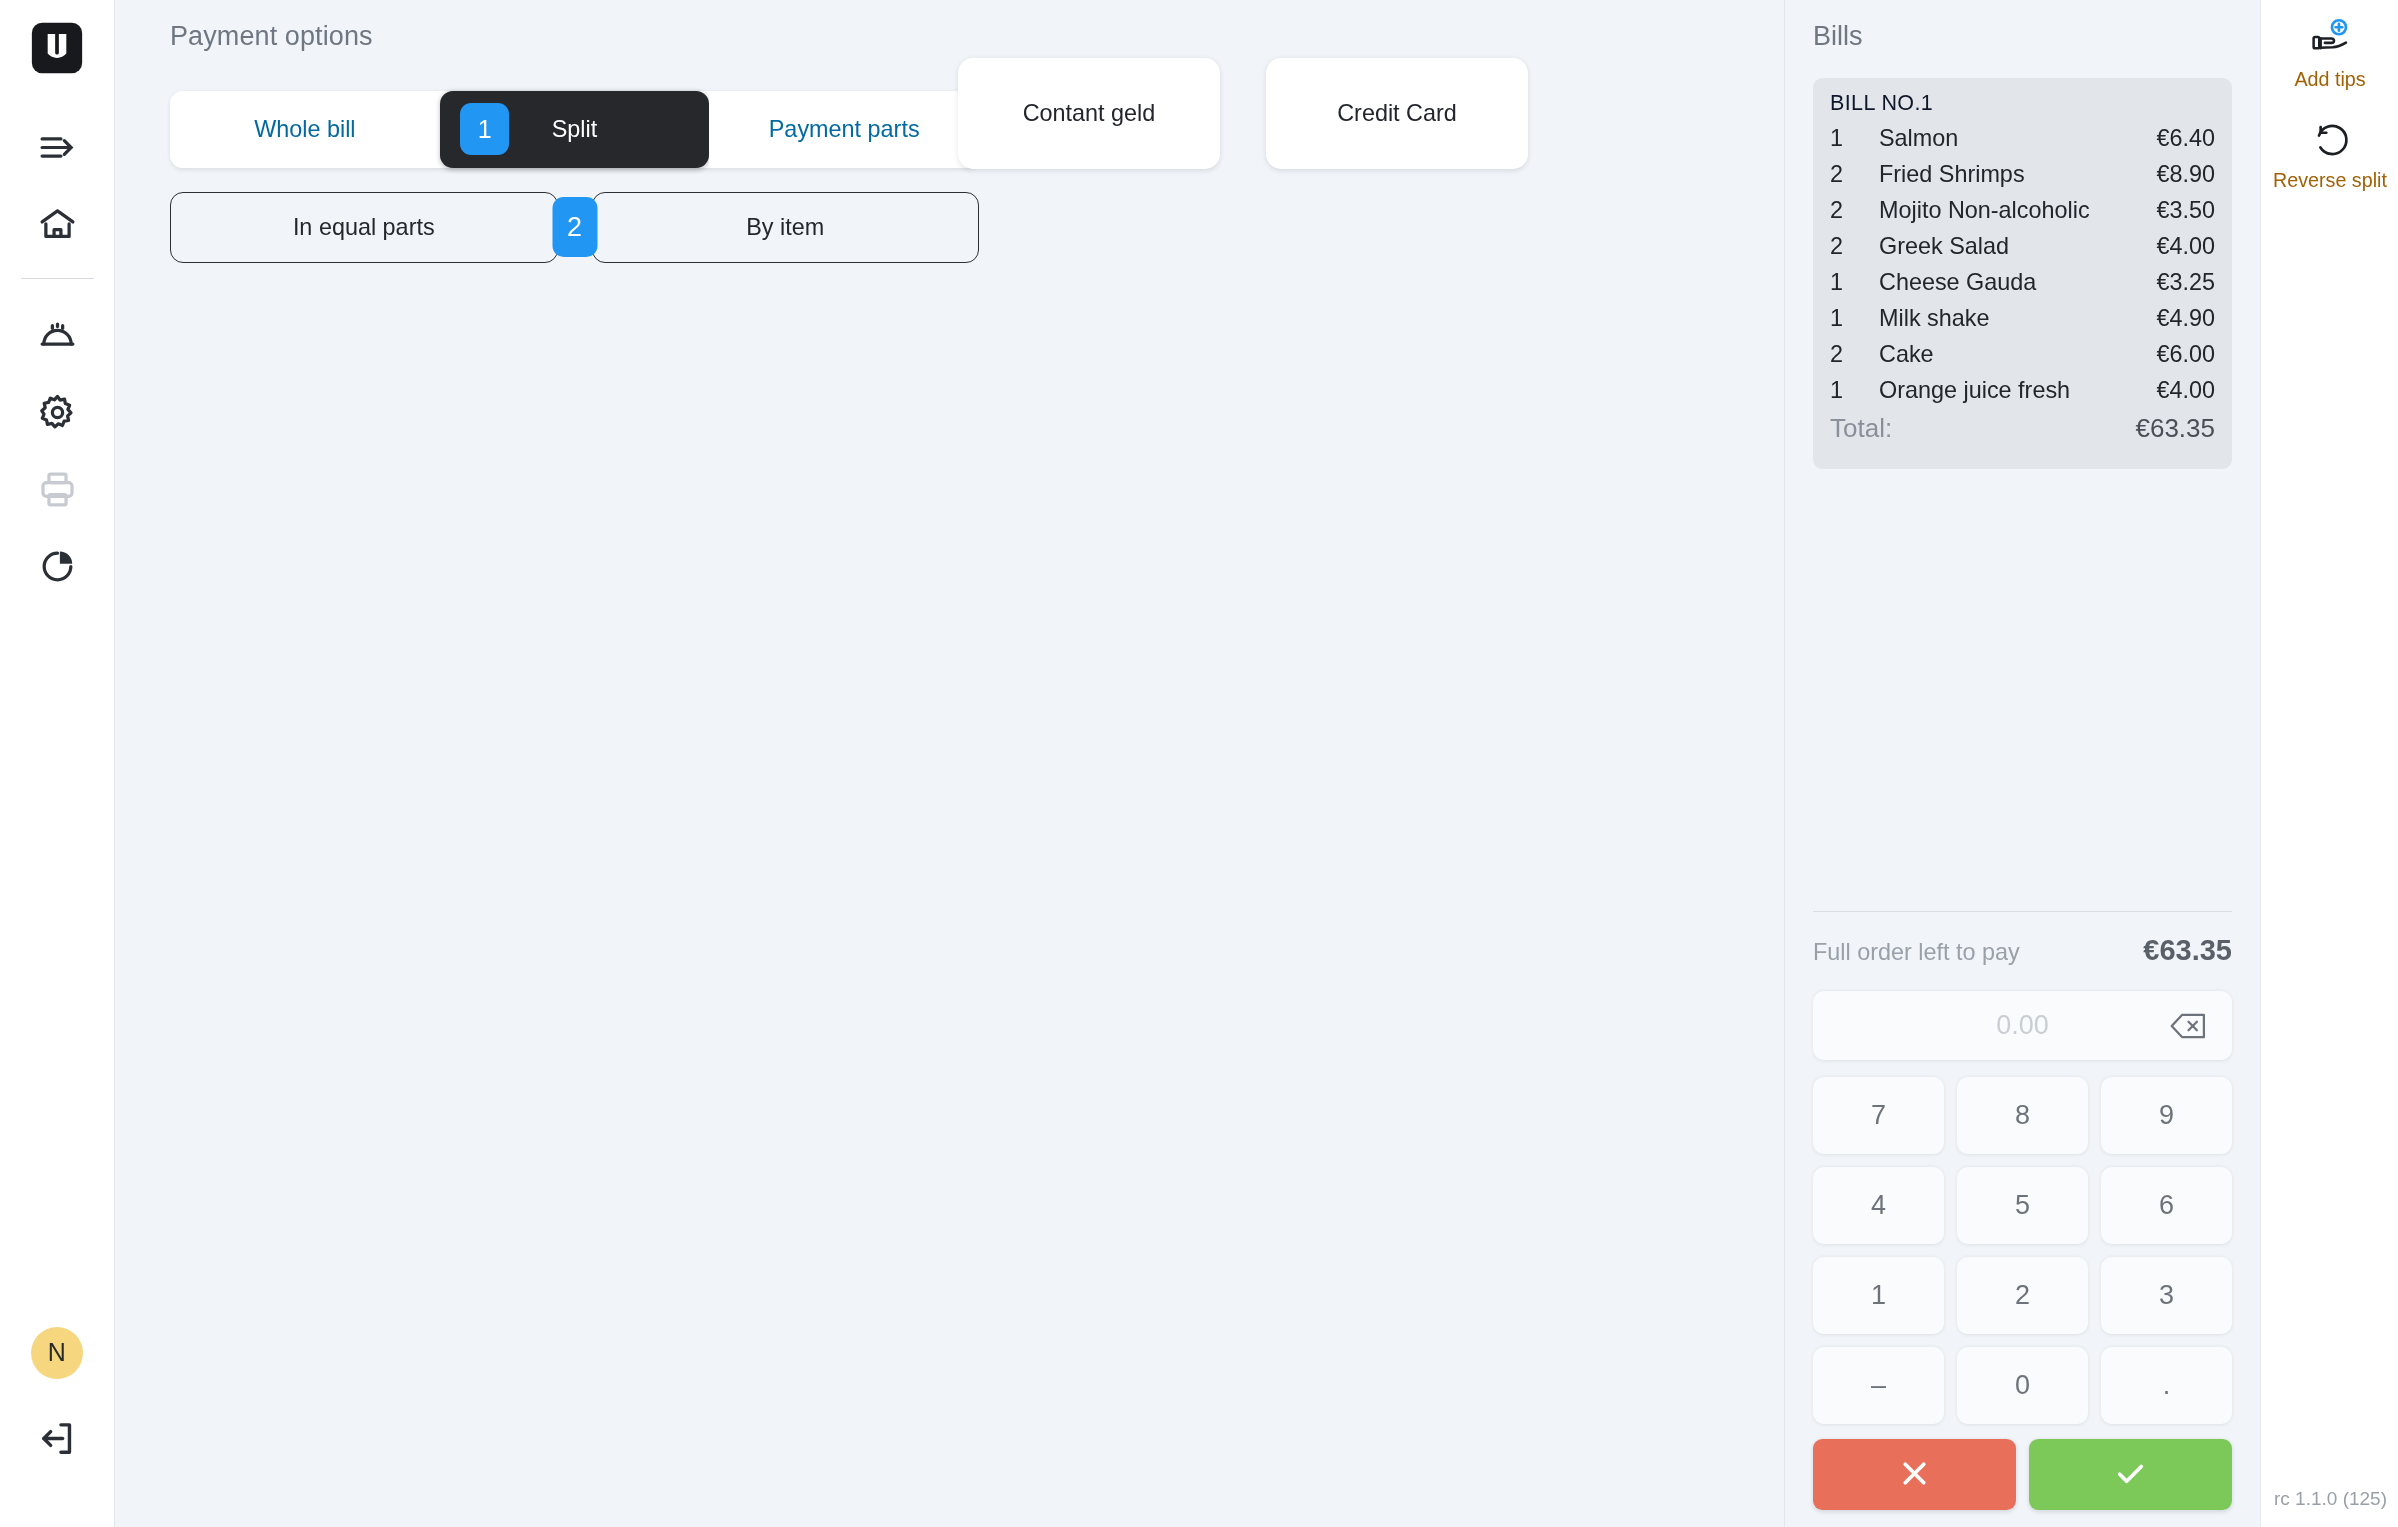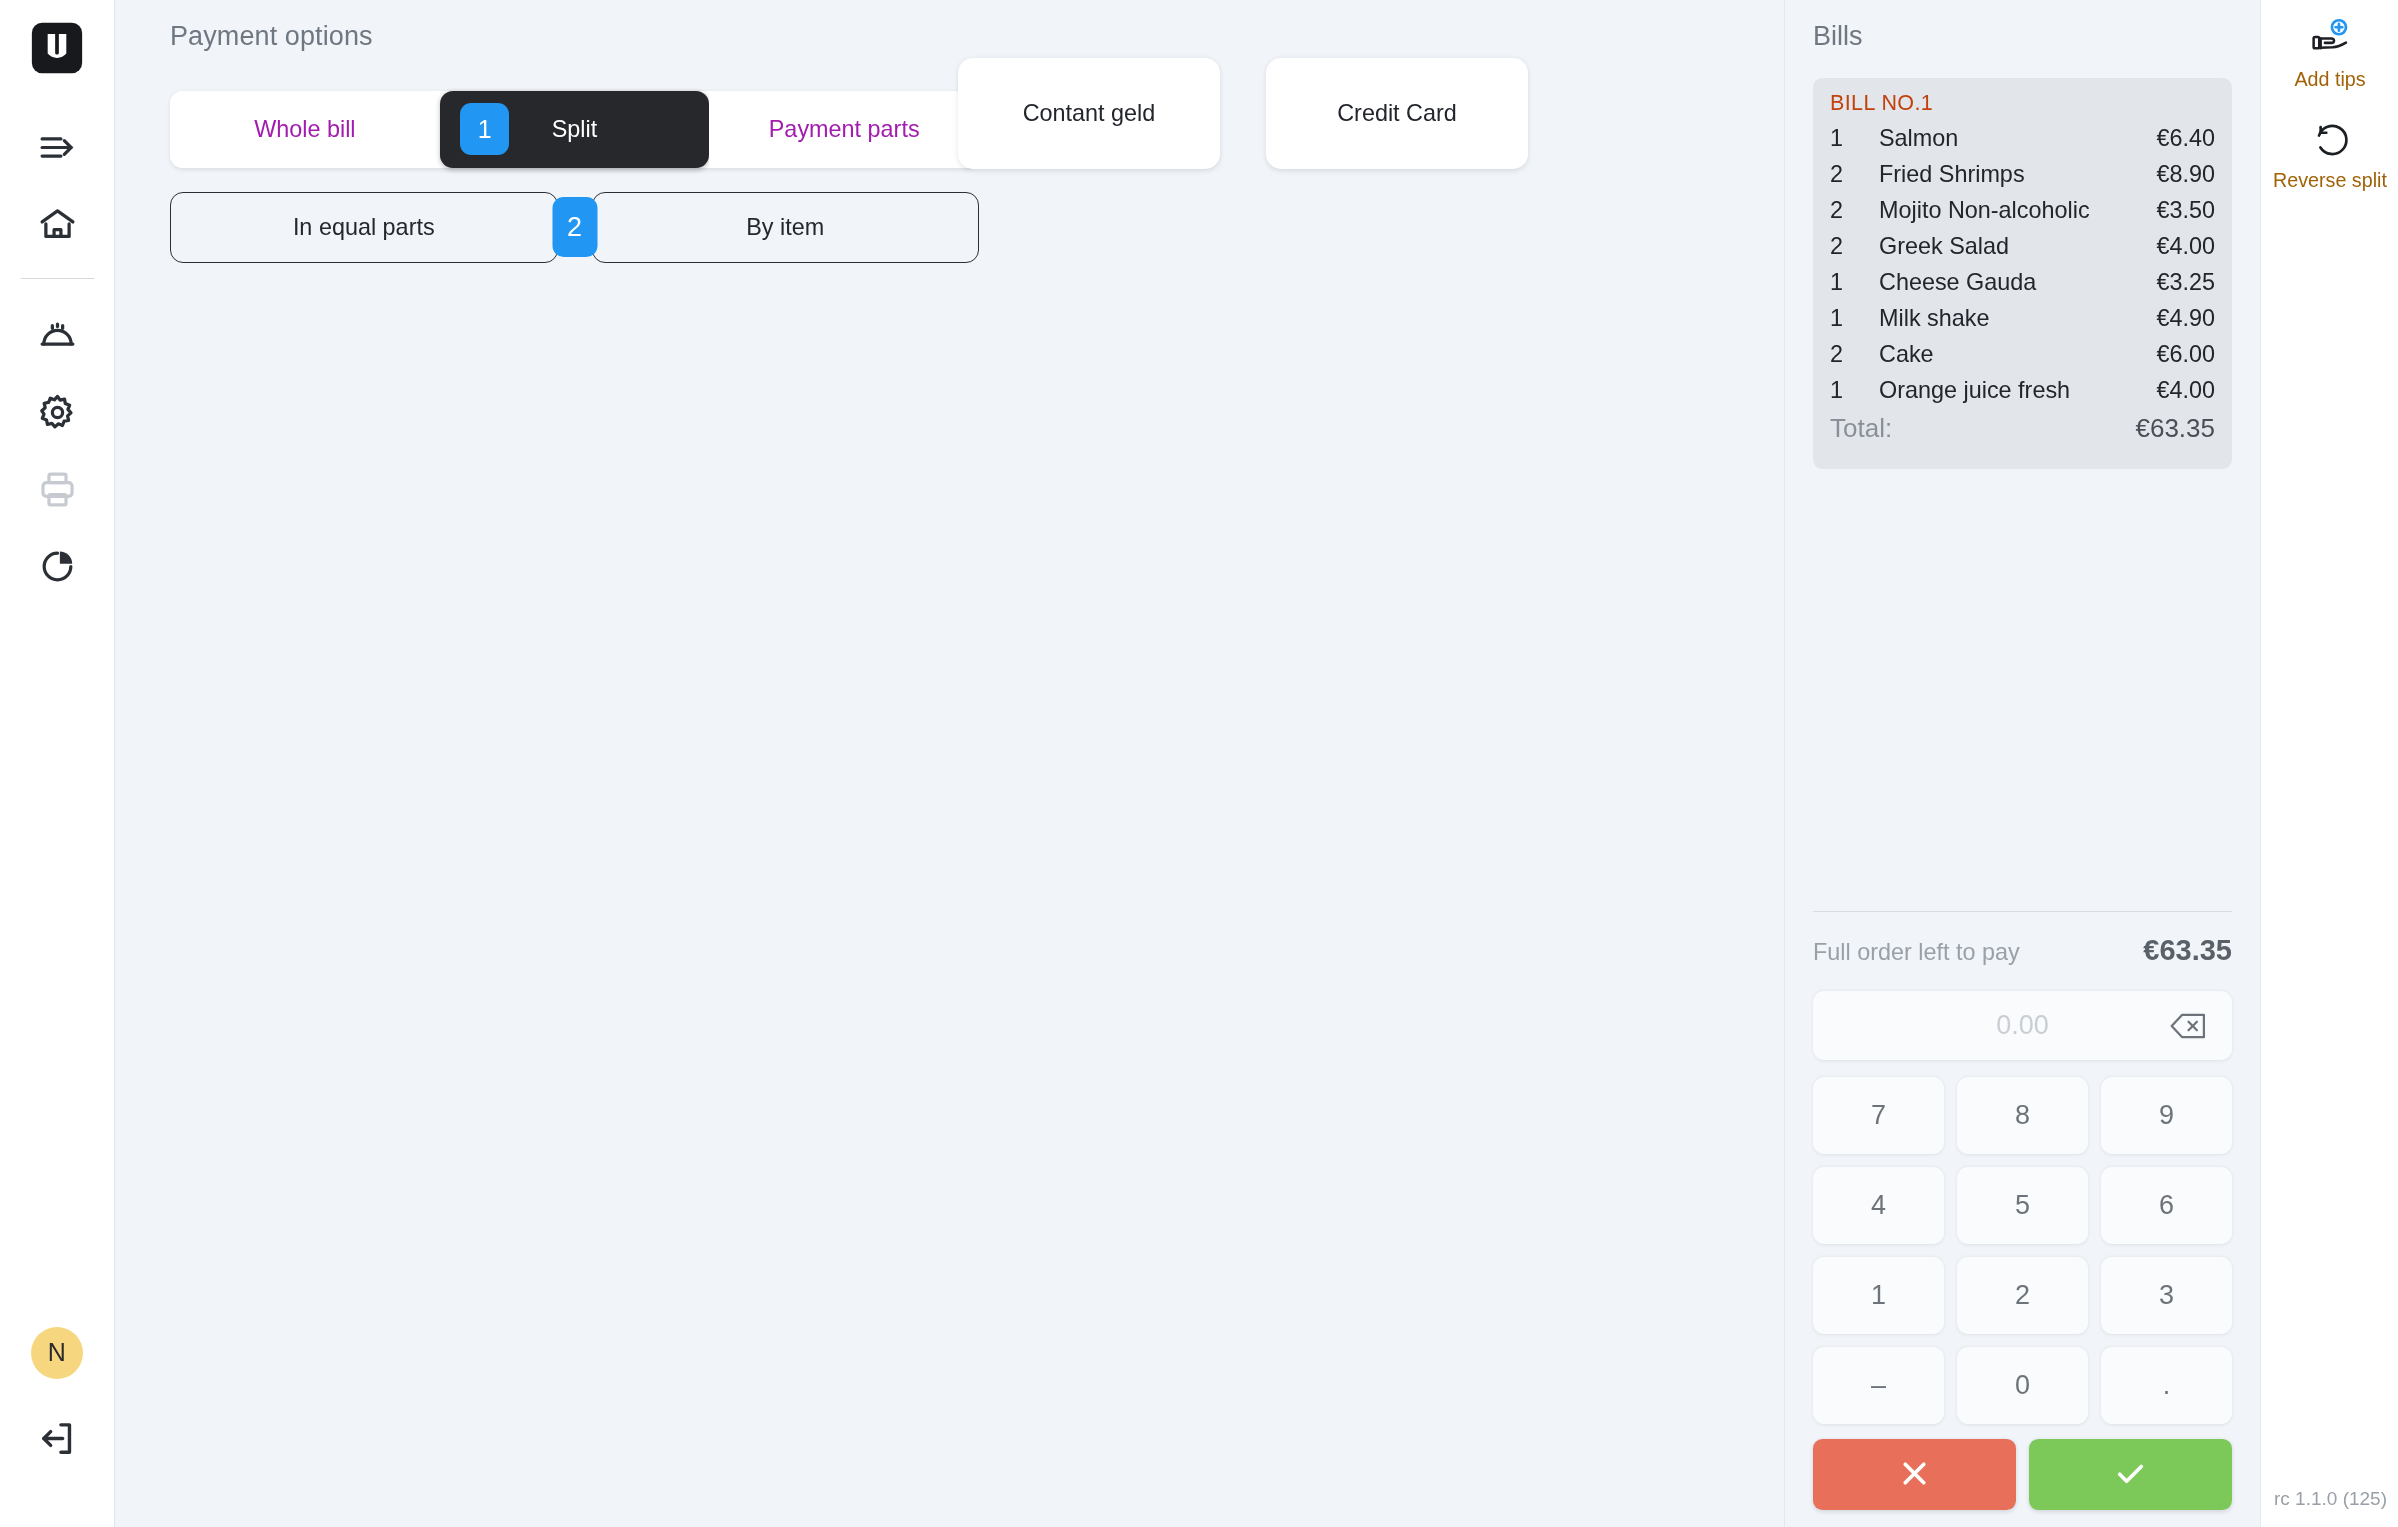--- a/index.html
+++ b/index.html
@@ -50,21 +50,21 @@
 
   
   .seg {
     margin-top: 39px; display: flex; height: 77px; width: 809px;
     border-radius: 13px; background: #ffffff;
     box-shadow: 0 1.9px 4.7px rgba(30,40,60,.10);
     overflow: visible; position: relative;
   }
   .seg-item {
     flex: 1 1 0; display: flex; align-items: center; justify-content: center;
-    font-size: 23.4px; color: #a21caf; background: #ffffff;
+    font-size: 23.4px; color: #0369a1; background: #ffffff;
     position: relative;
   }
   .seg-item:first-child { border-radius: 13px 0 0 13px; }
   .seg-item:last-child  { border-radius: 0 13px 13px 0; }
   .seg-item.active {
     background: #26282c; color: #ffffff; border-radius: 13px;
     box-shadow: 0 1.9px 5.6px rgba(20,25,35,.28);
   }
   .badge-sq {
     width: 49px; height: 52px; border-radius: 11.2px; background: #2196f3;
@@ -102,21 +102,21 @@
     flex: 0 0 476px; width: 476px; position: relative;
     border-left: 0.9px solid #e4e8ee; padding: 20.6px 0 0 0;
     background: #f1f4f8;
     display: flex; flex-direction: column;
   }
   .bills-title { font-size: 27px; color: #6f7782; padding-left: 28px; }
   .bill-card {
     margin: 26px 28px 0 28px; background: #e2e6eb; border-radius: 9.4px;
     padding: 13px 17px 15px 17px;
   }
-  .bill-no { font-size: 21.5px; color: #c2410c; letter-spacing: 0.4px; margin-bottom: 9.4px; }
+  .bill-no { font-size: 21.5px; color: #0f172a; letter-spacing: 0.4px; margin-bottom: 9.4px; }
   .bill-row {
     display: flex; align-items: baseline; font-size: 23.4px; color: #22262c;
     height: 36px;
   }
   .bill-qty   { width: 49px; flex: 0 0 49px; }
   .bill-name  { flex: 1 1 auto; }
   .bill-price { flex: 0 0 auto; text-align: left; }
   .bill-total { display: flex; font-size: 26px; color: #8a9099; height: 41px; align-items: baseline; }
   .bill-total .lbl { flex: 1 1 auto; }
   .bill-total .val { color: #4a4f57; }

